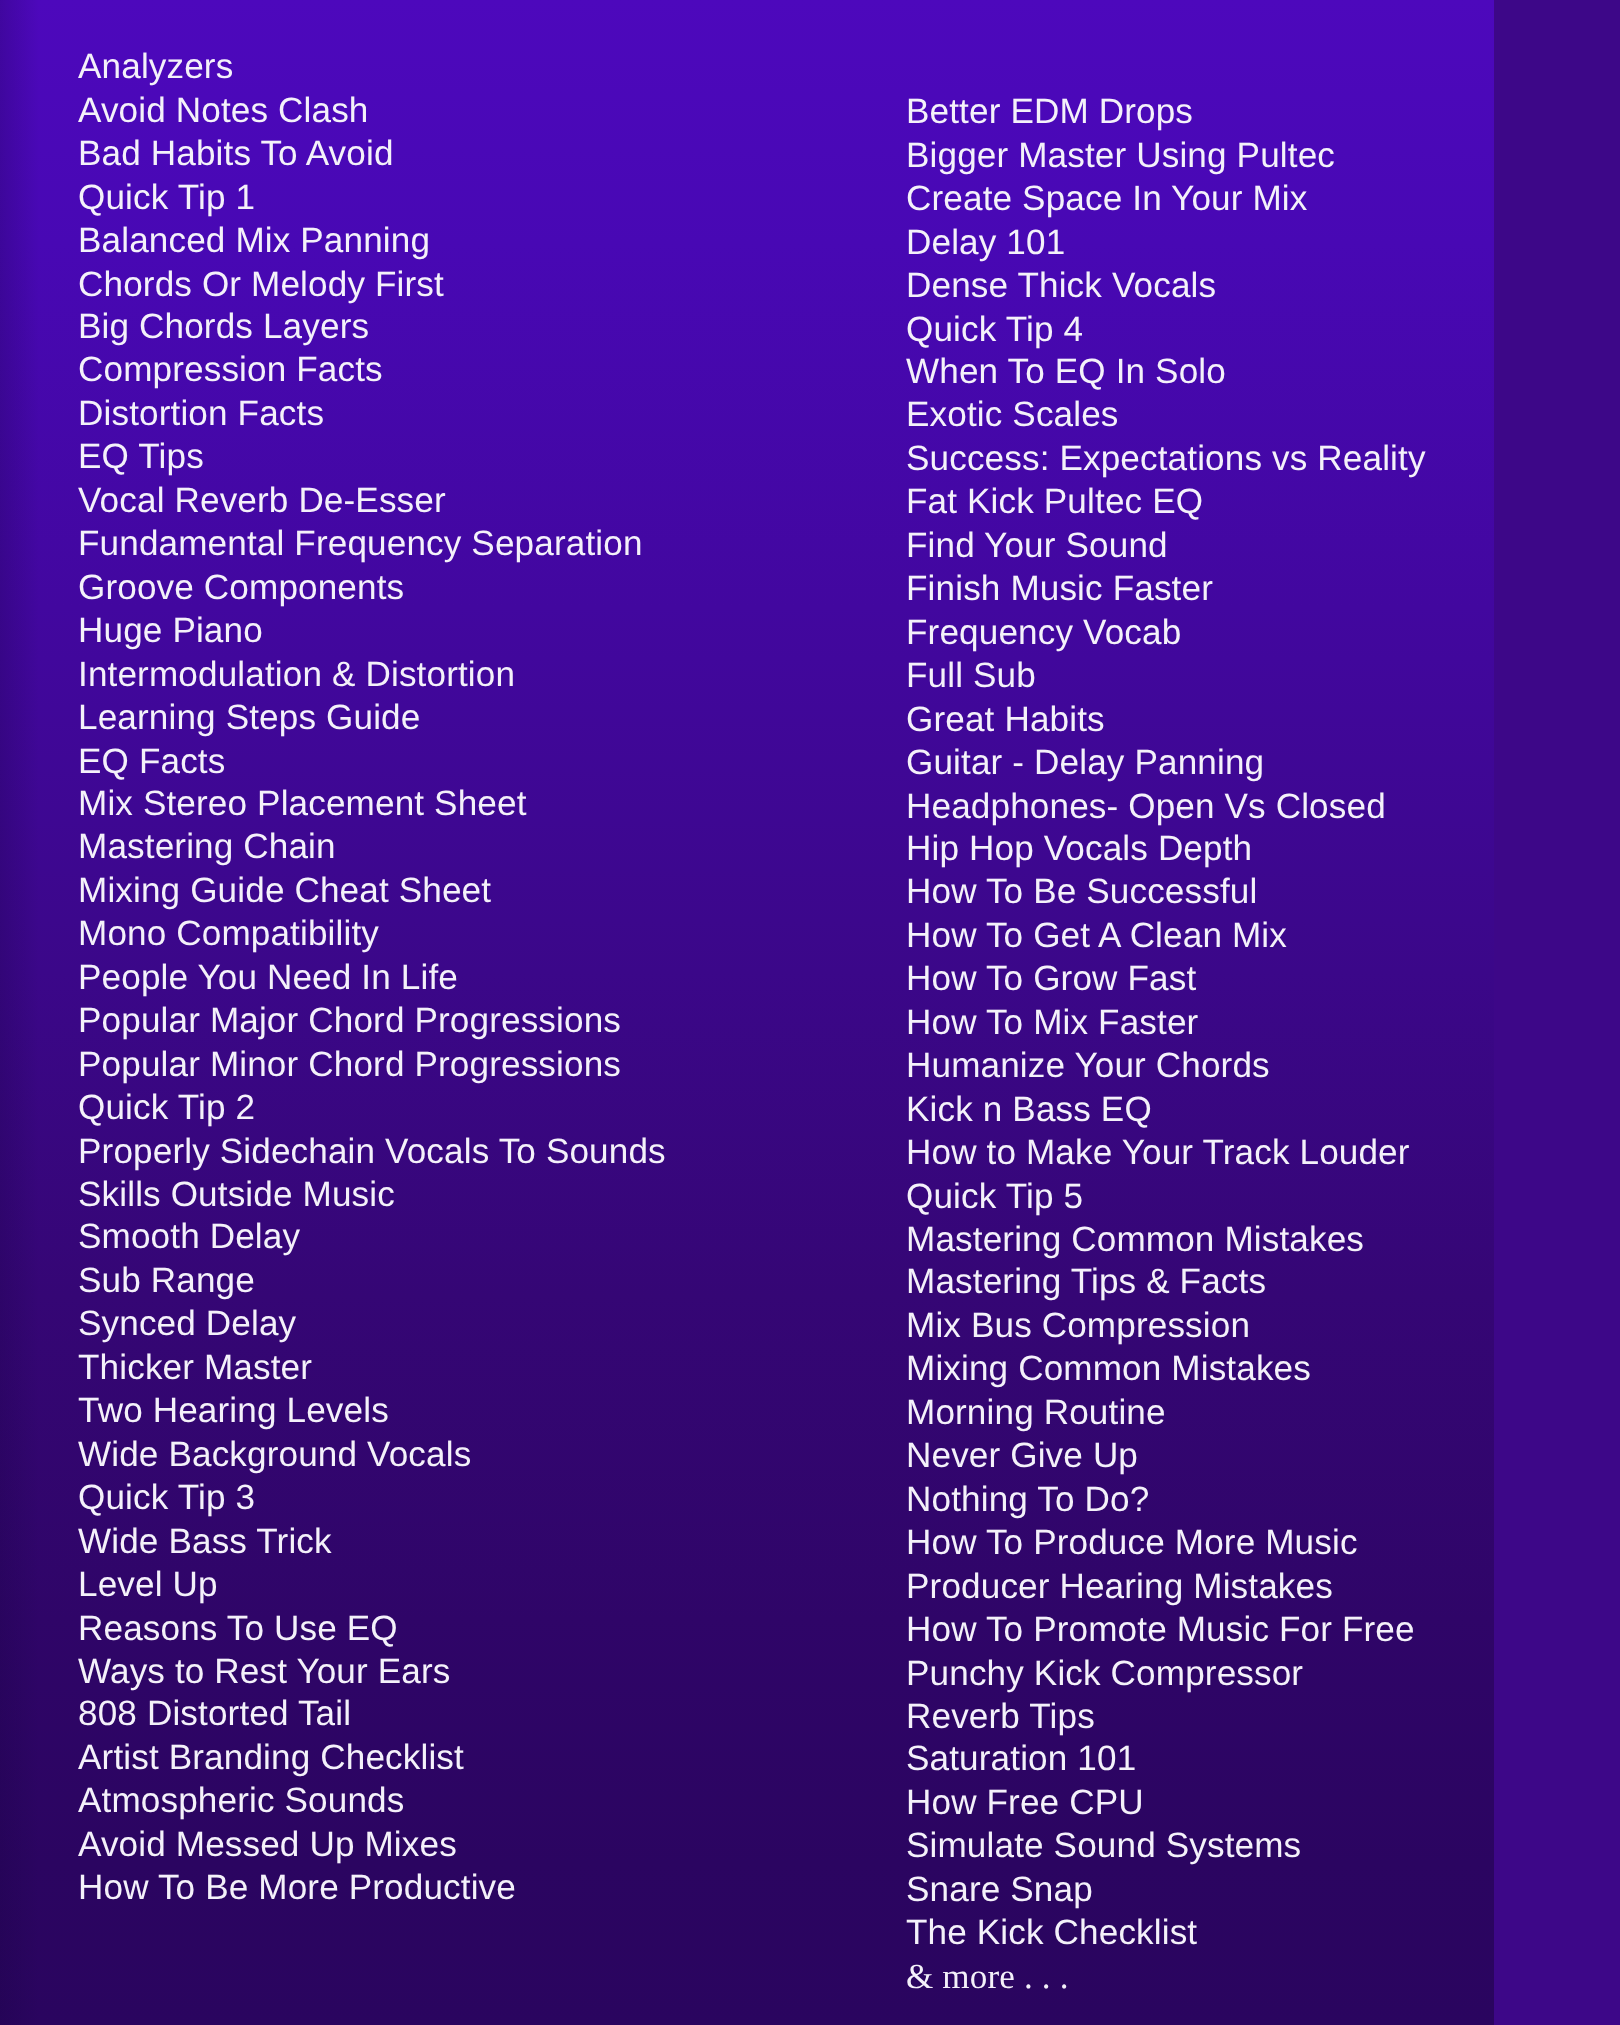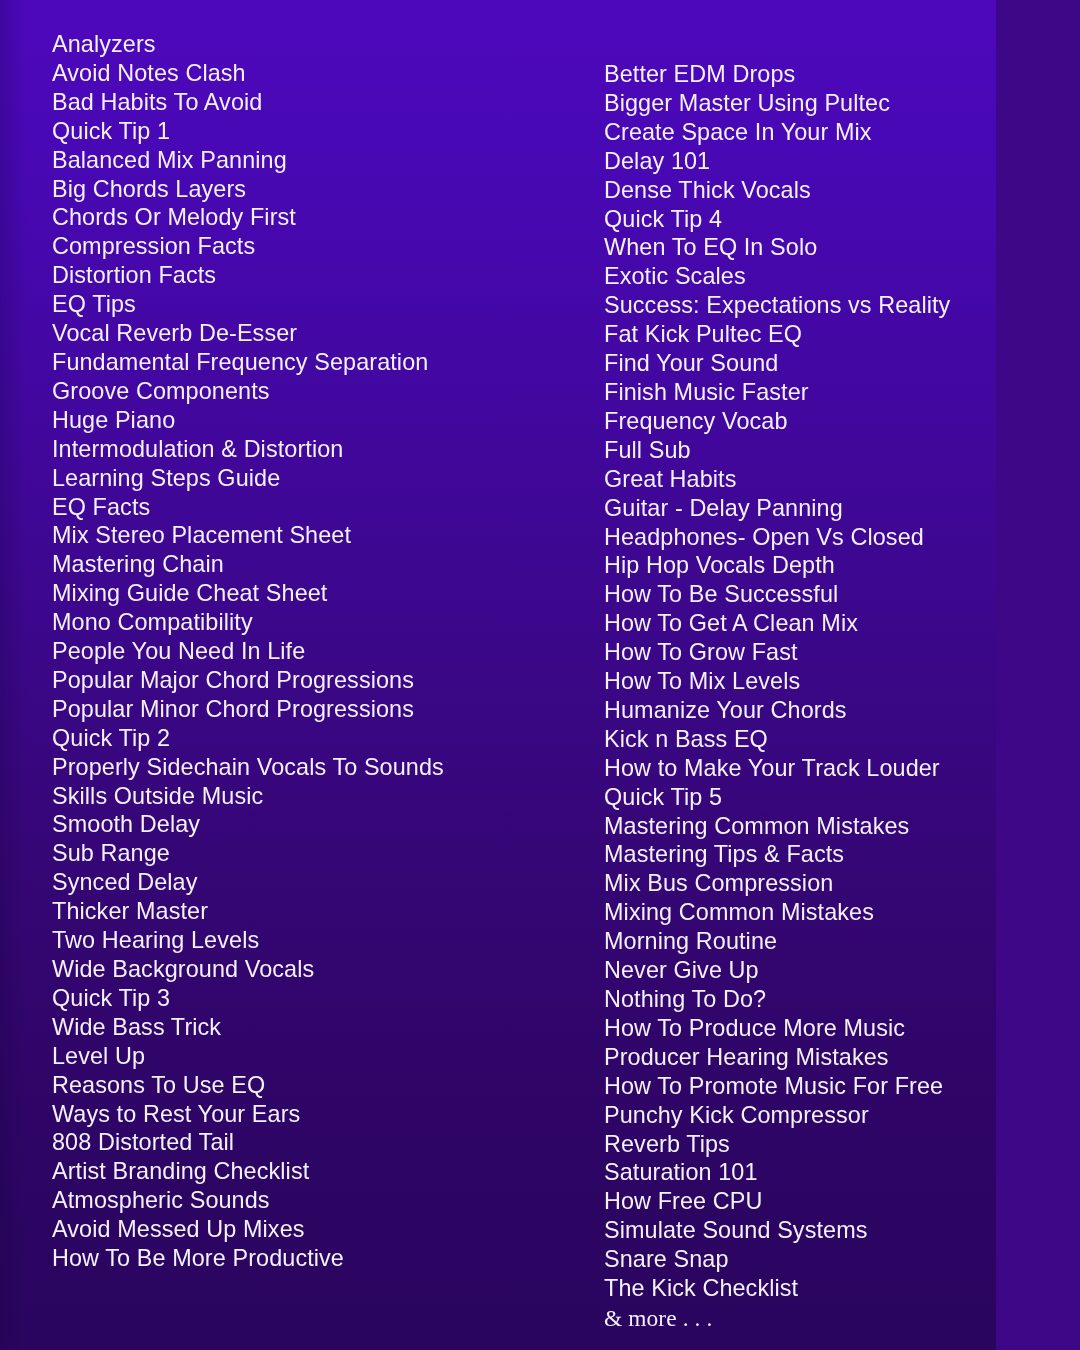--- a/index.html
+++ b/index.html
@@ -88,22 +88,22 @@
 <div id="poster">
   <div class="columns">
 
     <div class="col col-left">
       <ul class="topic-list" id="left-list">
           <li>Analyzers</li>
           <li>Avoid Notes Clash</li>
           <li>Bad Habits To Avoid</li>
           <li>Quick Tip 1</li>
           <li>Balanced Mix Panning</li>
+          <li>Chords Or Melody First</li>
           <li>Big Chords Layers</li>
-          <li>Chords Or Melody First</li>
           <li>Compression Facts</li>
           <li>Distortion Facts</li>
           <li>EQ Tips</li>
           <li>Vocal Reverb De-Esser</li>
           <li>Fundamental Frequency Separation</li>
           <li>Groove Components</li>
           <li>Huge Piano</li>
           <li>Intermodulation &amp; Distortion</li>
           <li>Learning Steps Guide</li>
           <li>EQ Facts</li>
@@ -152,21 +152,21 @@
           <li>Finish Music Faster</li>
           <li>Frequency Vocab</li>
           <li>Full Sub</li>
           <li>Great Habits</li>
           <li>Guitar - Delay Panning</li>
           <li>Headphones- Open Vs Closed</li>
           <li>Hip Hop Vocals Depth</li>
           <li>How To Be Successful</li>
           <li>How To Get A Clean Mix</li>
           <li>How To Grow Fast</li>
-          <li>How To Mix Levels</li>
+          <li>How To Mix Faster</li>
           <li>Humanize Your Chords</li>
           <li>Kick n Bass EQ</li>
           <li>How to Make Your Track Louder</li>
           <li>Quick Tip 5</li>
           <li>Mastering Common Mistakes</li>
           <li>Mastering Tips &amp; Facts</li>
           <li>Mix Bus Compression</li>
           <li>Mixing Common Mistakes</li>
           <li>Morning Routine</li>
           <li>Never Give Up</li>

